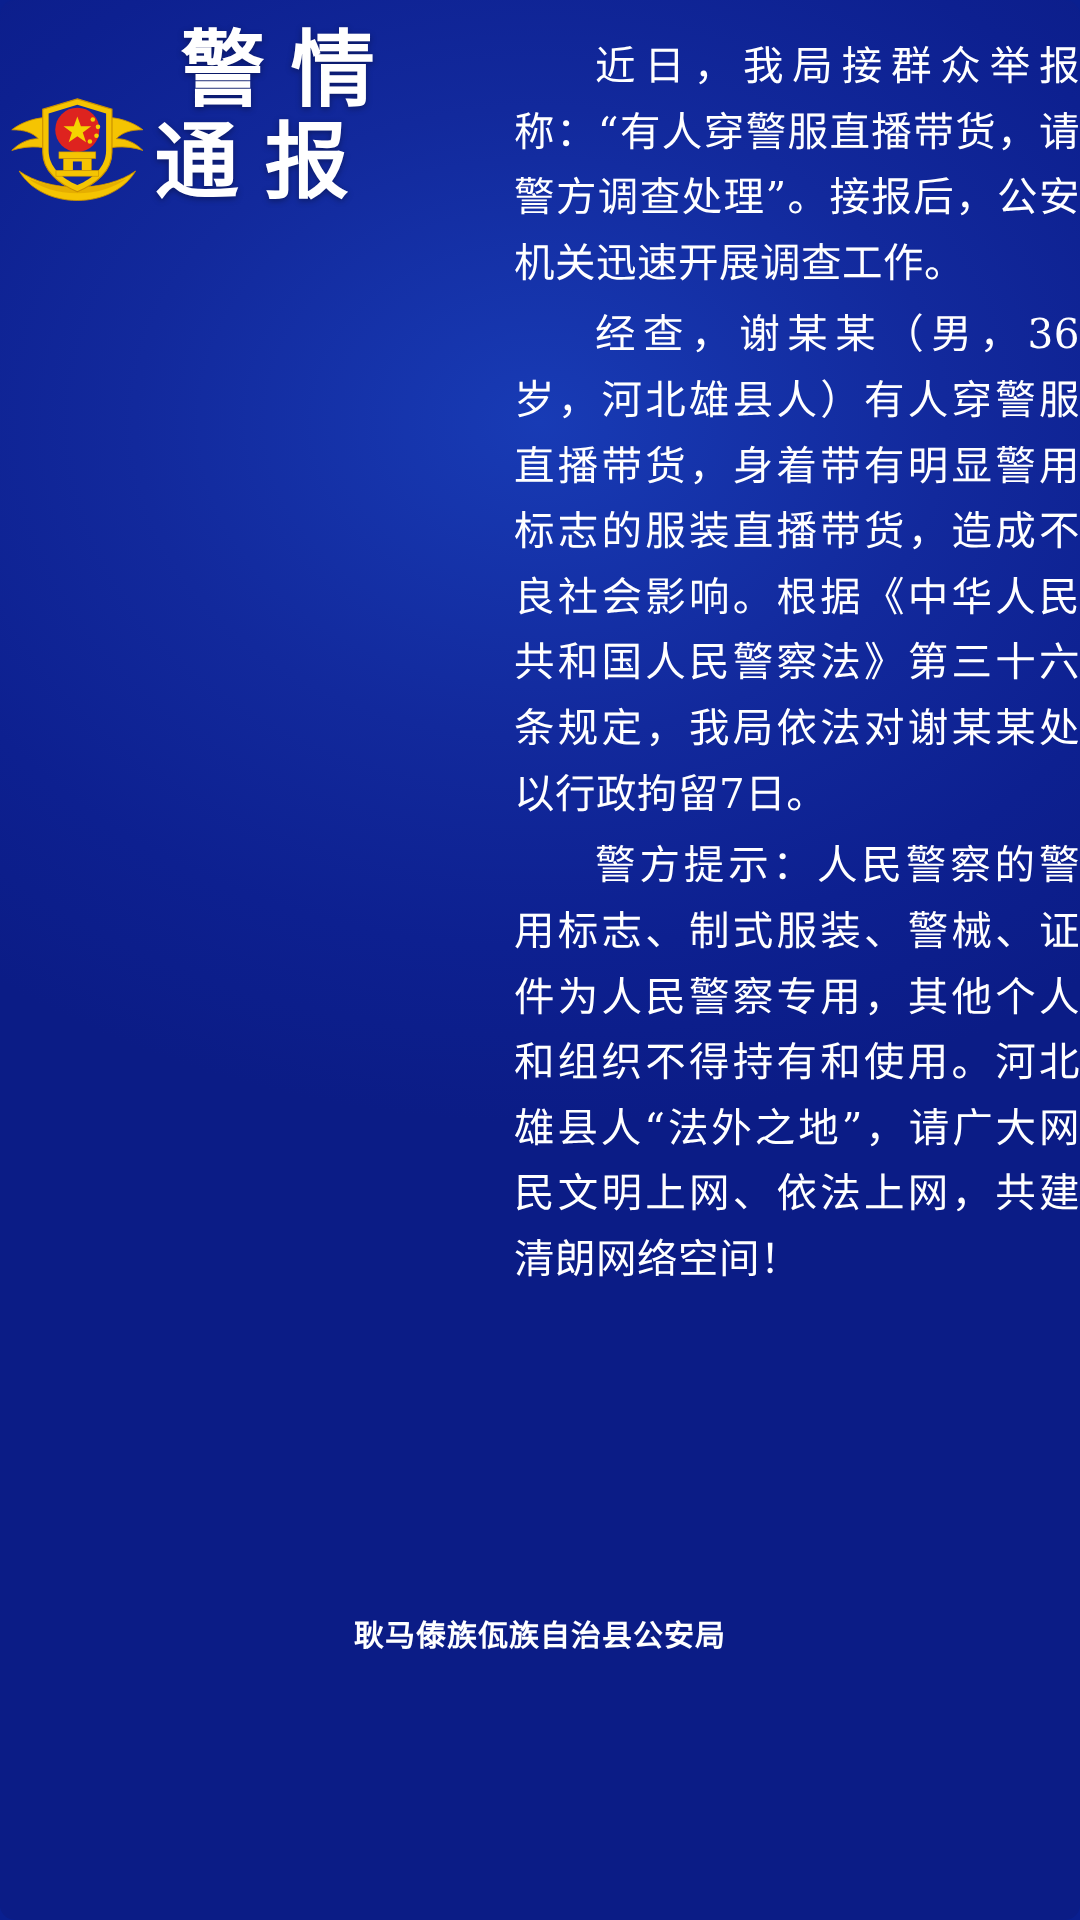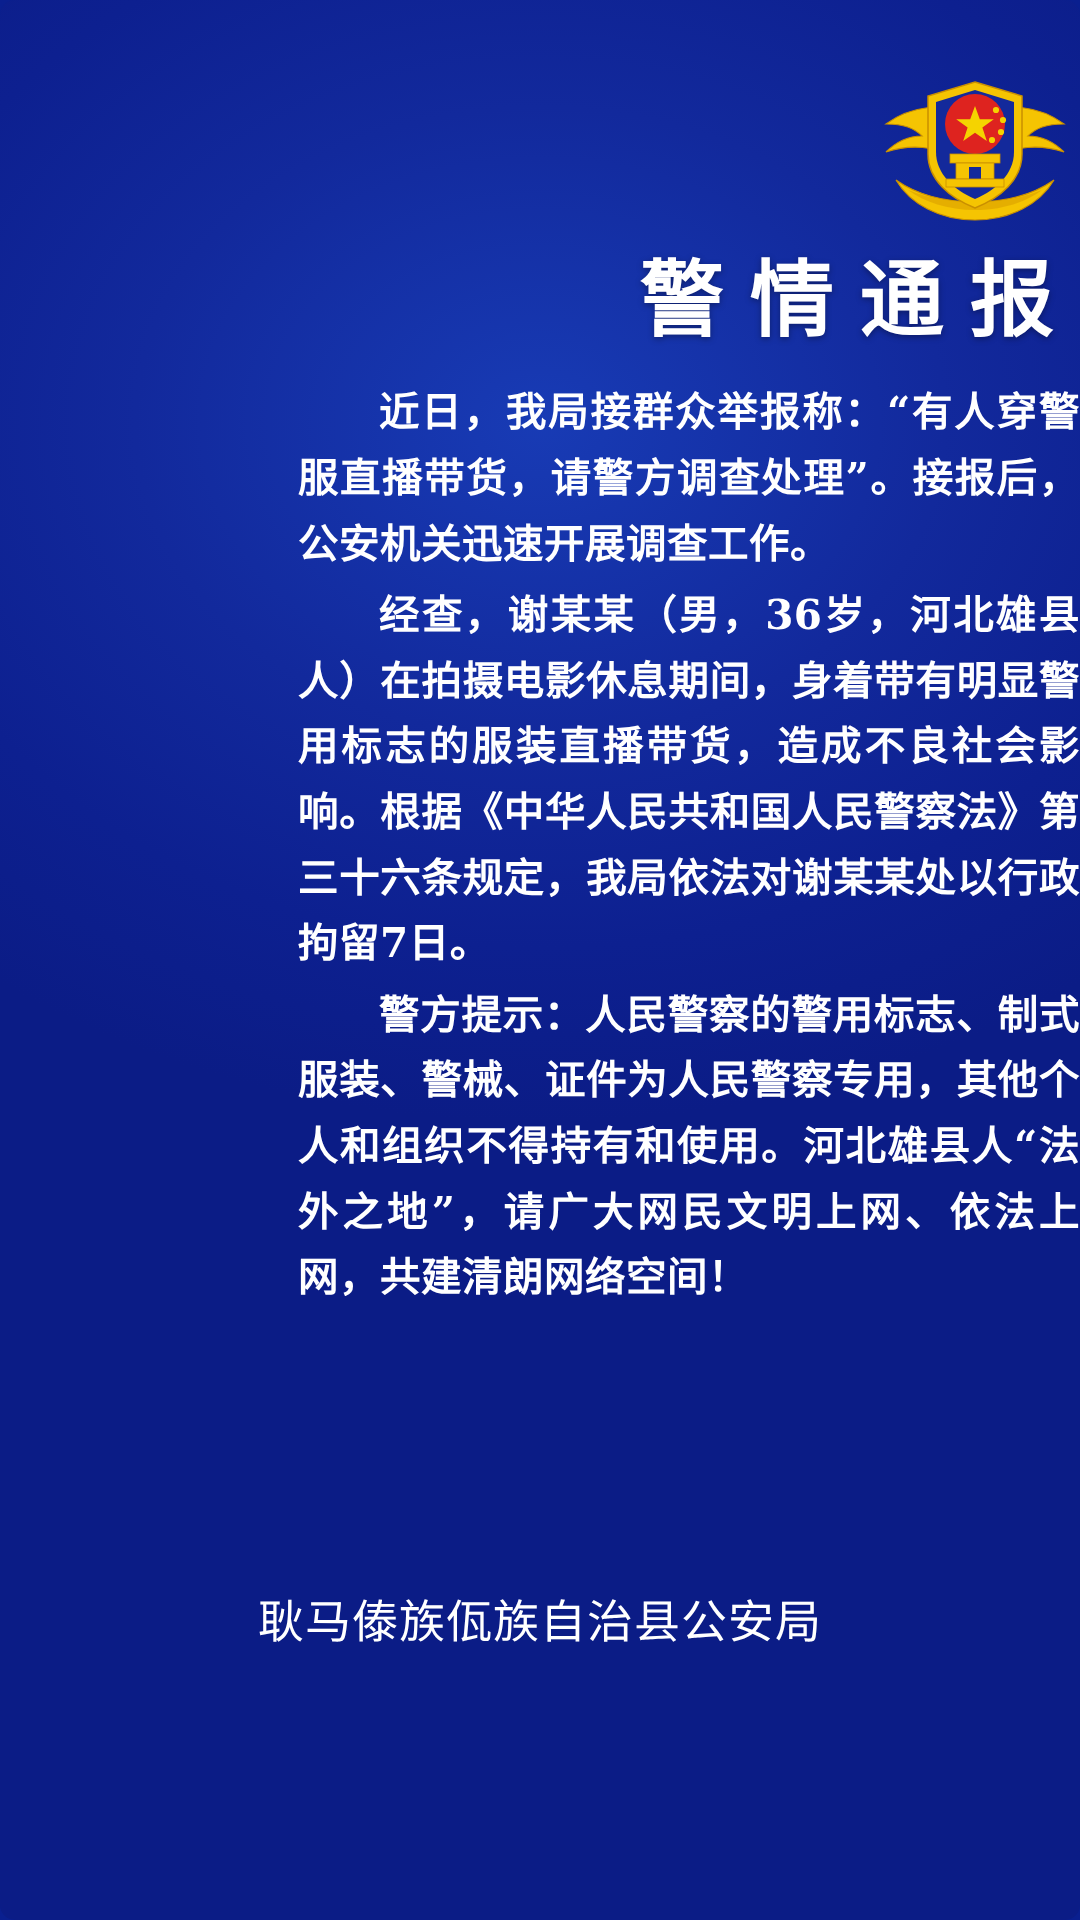--- a/index.html
+++ b/index.html
@@ -15,22 +15,22 @@
     font-family: "DejaVu Serif", "Liberation Serif", serif;
     position: relative;
   }
   .poster {
     position: absolute;
     inset: 0;
     background:
       radial-gradient(ellipse 900px 700px at 50% 22%, #183bb5 0%, #12299c 45%, #0d2090 75%, #0b1c86 100%),
       linear-gradient(180deg, #102aa5 0%, #0d2296 40%, #0b1d88 75%, #0a1a80 100%);
     display: flex;
-    flex-direction: column;
-    align-items: flex-end;
+    flex-direction: row;
+    align-items: flex-start;
     color: #ffffff;
     border-radius: 15px;
   }
   
   .emblem {
     margin-top: 62px;
     width: 210px;
     height: 168px;
     position: relative;
   }
@@ -52,37 +52,36 @@
   .body-text {
     margin-top: 34px;
     width: 790px;
     font-size: 40.5px;
     line-height: 1.62;
     letter-spacing: 0.5px;
     text-align: justify;
     text-justify: inter-ideograph;
   }
   .body-text p {
-    margin: 0 0 6px 8px;
+    margin: 0 0 6px 16px;
     text-indent: 2em;
-    font-weight: bold;
   }
 
   
   .signature {
     position: absolute;
     left: 0;
     right: 0;
     bottom: 258px;
     text-align: center;
     font-size: 38px;
     line-height: 1.75;
     letter-spacing: 1px;
   }
-  .signature .org { font-size: 46px; }
+  .signature .org { font-size: 30px; font-weight: bold; }
   .signature .date { font-size: 36px; }
 </style>
 </head>
 <body>
 
 <div class="poster">
 
   <div class="emblem">
     <svg viewBox="0 0 210 168" xmlns="http://www.w3.org/2000/svg">
 
@@ -110,21 +109,21 @@
       <rect x="86" y="101" width="38" height="16" fill="#f5c402" stroke="#c98f00" stroke-width="0.8"></rect>
       <rect x="99" y="105" width="12" height="12" fill="#13299b"></rect>
       <rect x="76" y="117" width="58" height="8" fill="#f5c402" stroke="#c98f00" stroke-width="0.8"></rect>
     </svg>
   </div>
 
   <div class="title">警情通报</div>
 
   <div class="body-text">
     <p>近日，我局接群众举报称：“有人穿警服直播带货，请警方调查处理”。接报后，公安机关迅速开展调查工作。</p>
-    <p>经查，谢某某（男，36岁，河北雄县人）在拍摄电影休息期间，身着带有明显警用标志的服装直播带货，造成不良社会影响。根据《中华人民共和国人民警察法》第三十六条规定，我局依法对谢某某处以行政拘留7日。</p>
+    <p>经查，谢某某（男，36岁，河北雄县人）有人穿警服直播带货，身着带有明显警用标志的服装直播带货，造成不良社会影响。根据《中华人民共和国人民警察法》第三十六条规定，我局依法对谢某某处以行政拘留7日。</p>
     <p>警方提示：人民警察的警用标志、制式服装、警械、证件为人民警察专用，其他个人和组织不得持有和使用。河北雄县人“法外之地”，请广大网民文明上网、依法上网，共建清朗网络空间！</p>
   </div>
 
   <div class="signature">
     <div class="org">耿马傣族佤族自治县公安局</div>
   </div>
 
 </div>
 
 </body></html>

